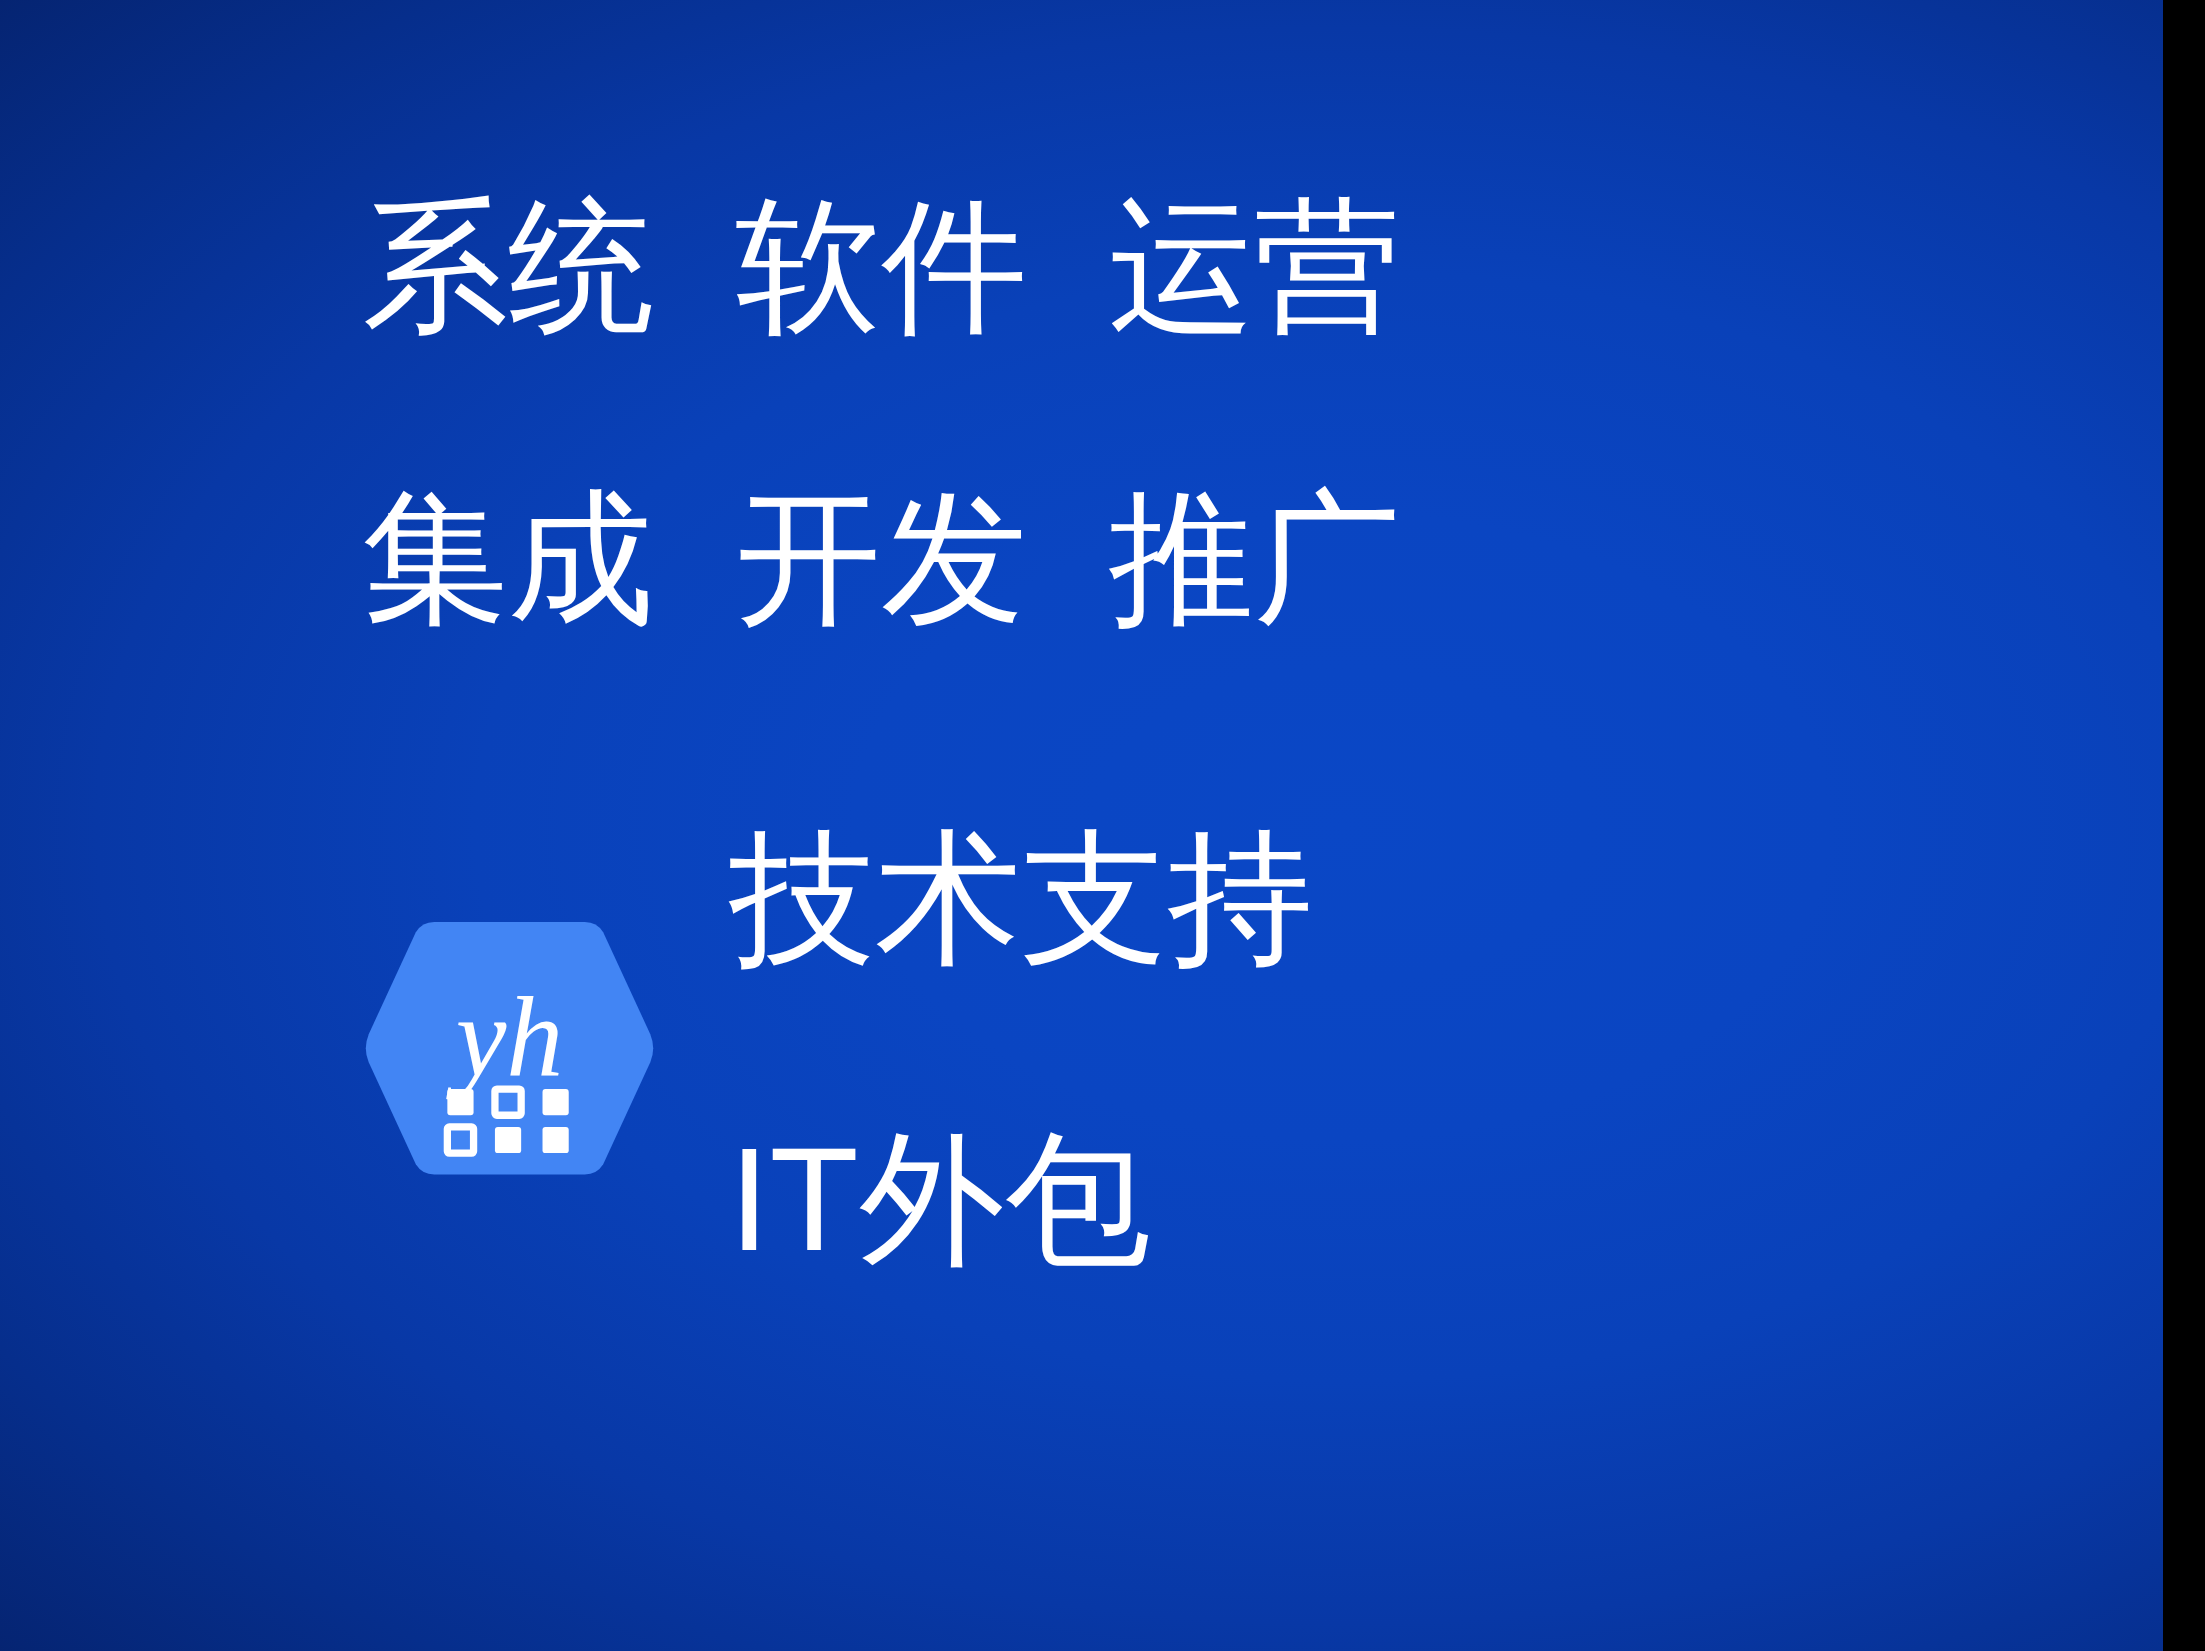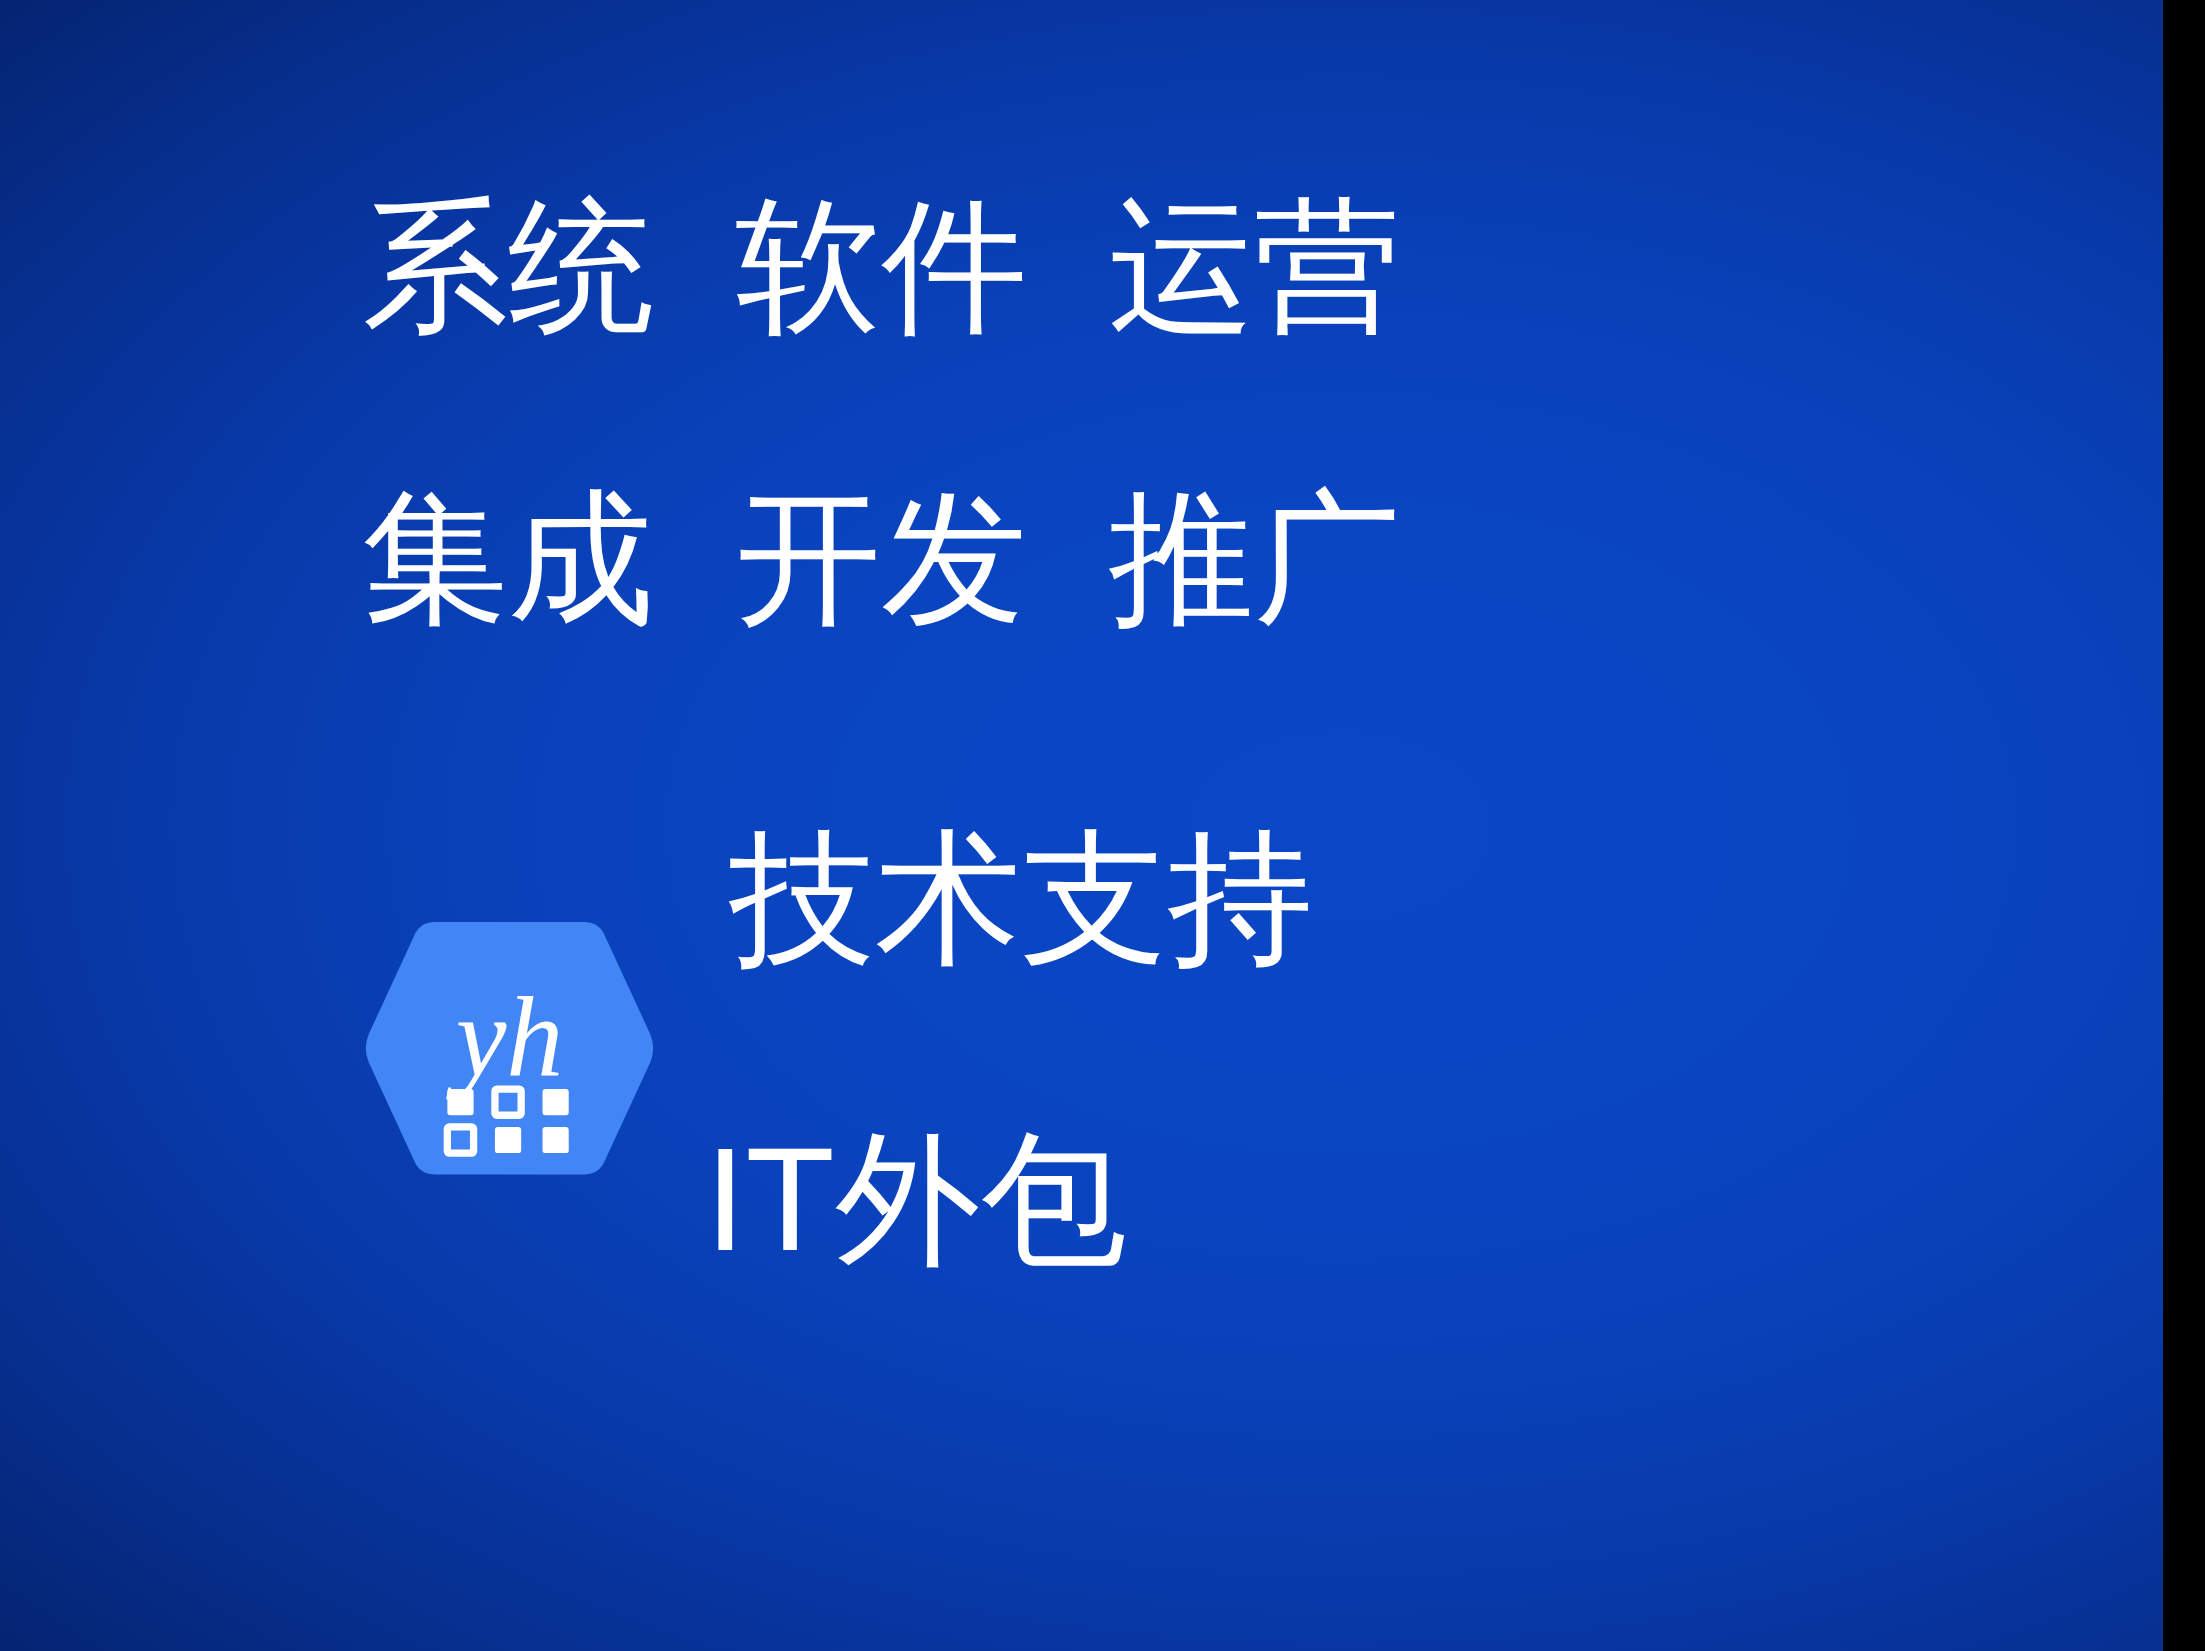--- a/index.html
+++ b/index.html
@@ -53,21 +53,21 @@
     font-size: 146px;
   }
 
   #line-3 {
     left: 729px;
     top: 826px;
     font-size: 146px;
   }
 
   #line-4 {
-    left: 705px;
+    left: 729px;
     top: 1127px;
     font-size: 146px;
     text-align: center;
   }
 
   
   #logo {
     position: absolute;
     left: 359px;
     top: 916px;

